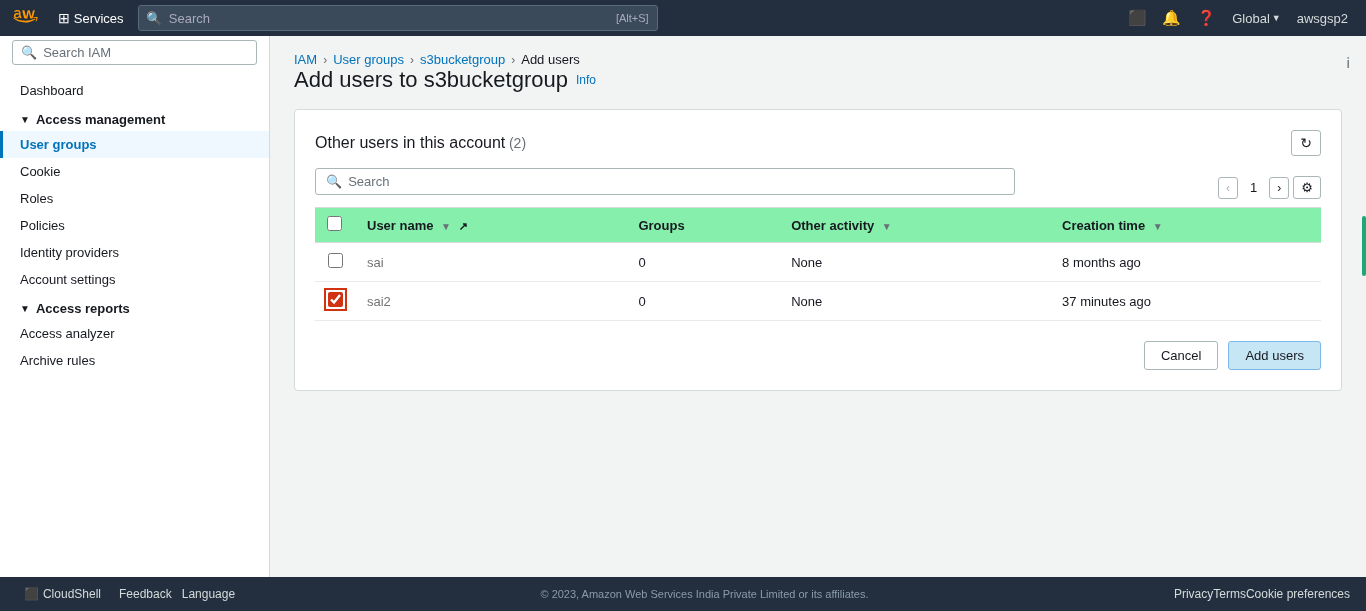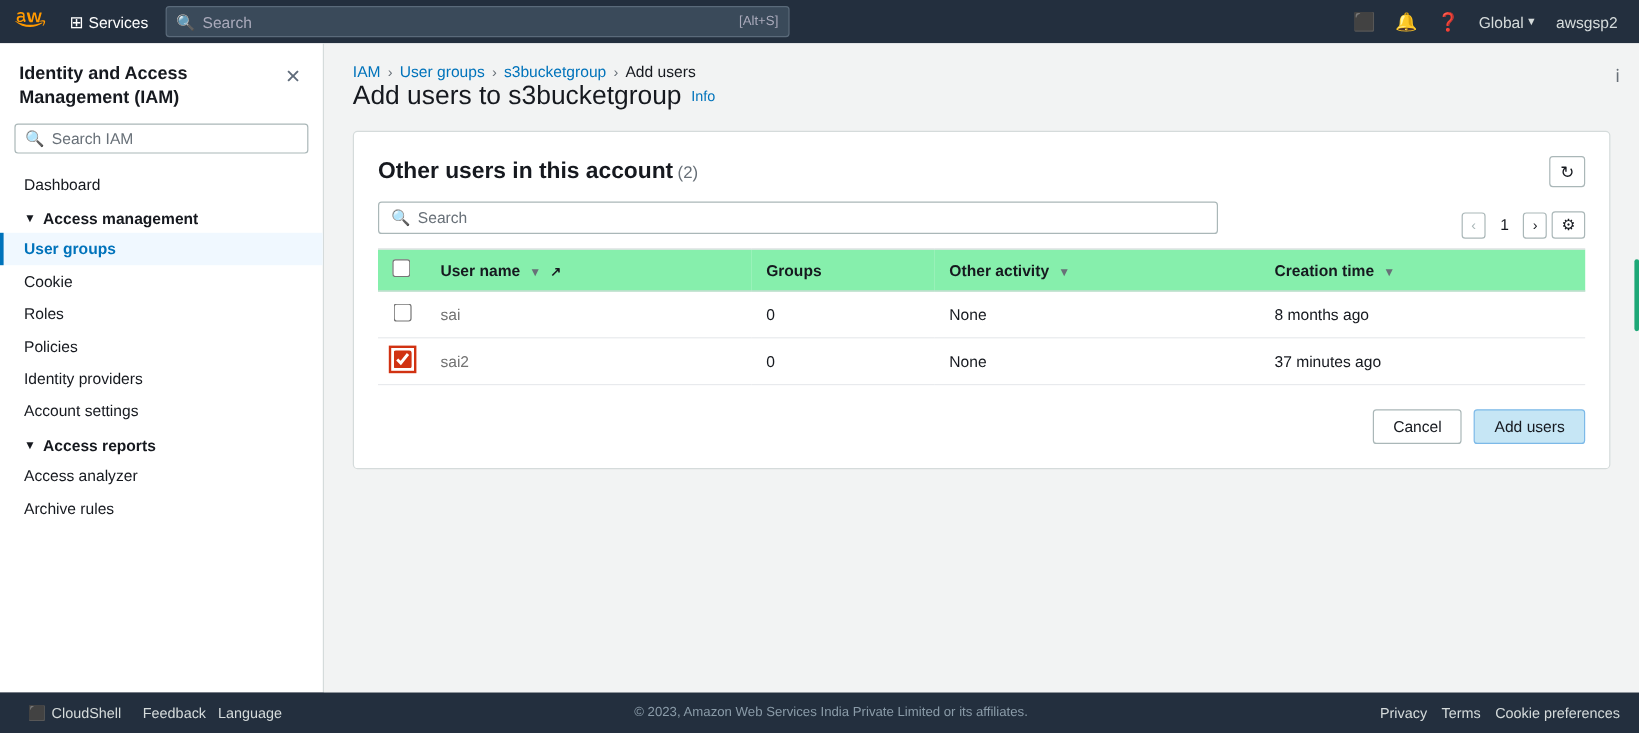--- a/index.html
+++ b/index.html
@@ -218,22 +218,22 @@
     }
 
     
     .table-toolbar {
       display: flex;
       align-items: center;
       justify-content: space-between;
       margin-bottom: 12px;
     }
     .table-title {
-      font-size: 19px;
-      font-weight: 700;
+      font-size: 16px;
+      font-weight: 400;
       color: #16191f;
     }
     .count-badge {
       color: #687078;
       font-weight: 400;
       font-size: 14px;
     }
     .toolbar-right {
       display: flex;
       align-items: center;
@@ -404,21 +404,20 @@
     }
     .footer-center {
       flex: 1;
       text-align: center;
       color: #8a9ba8;
       font-size: 11px;
     }
     .footer-right {
       display: flex;
       align-items: center;
-      gap: 12px;
     }
     .footer-right a {
       color: #d5dbdb;
       font-size: 12px;
       text-decoration: none;
       cursor: pointer;
     }
 
     
     .scroll-indicator {
@@ -474,24 +473,20 @@
       <span>Global</span>
       <span style="font-size:9px;">▼</span>
     </div>
     <div class="nav-account">awsgsp2</div>
   </div>
 </nav>
 
 <div class="main-layout">
 
   <aside class="sidebar">
-    <div class="sidebar-header">
-      <span class="sidebar-title">Identity and Access Management (IAM)</span>
-      <button class="sidebar-close">✕</button>
-    </div>
 
     <div class="sidebar-search">
       <span class="sidebar-search-icon">🔍</span>
       <input type="text" placeholder="Search IAM" style="">
     </div>
 
     <nav class="sidebar-nav">
       <a class="sidebar-item">Dashboard</a>
 
       <div class="sidebar-section-header">

